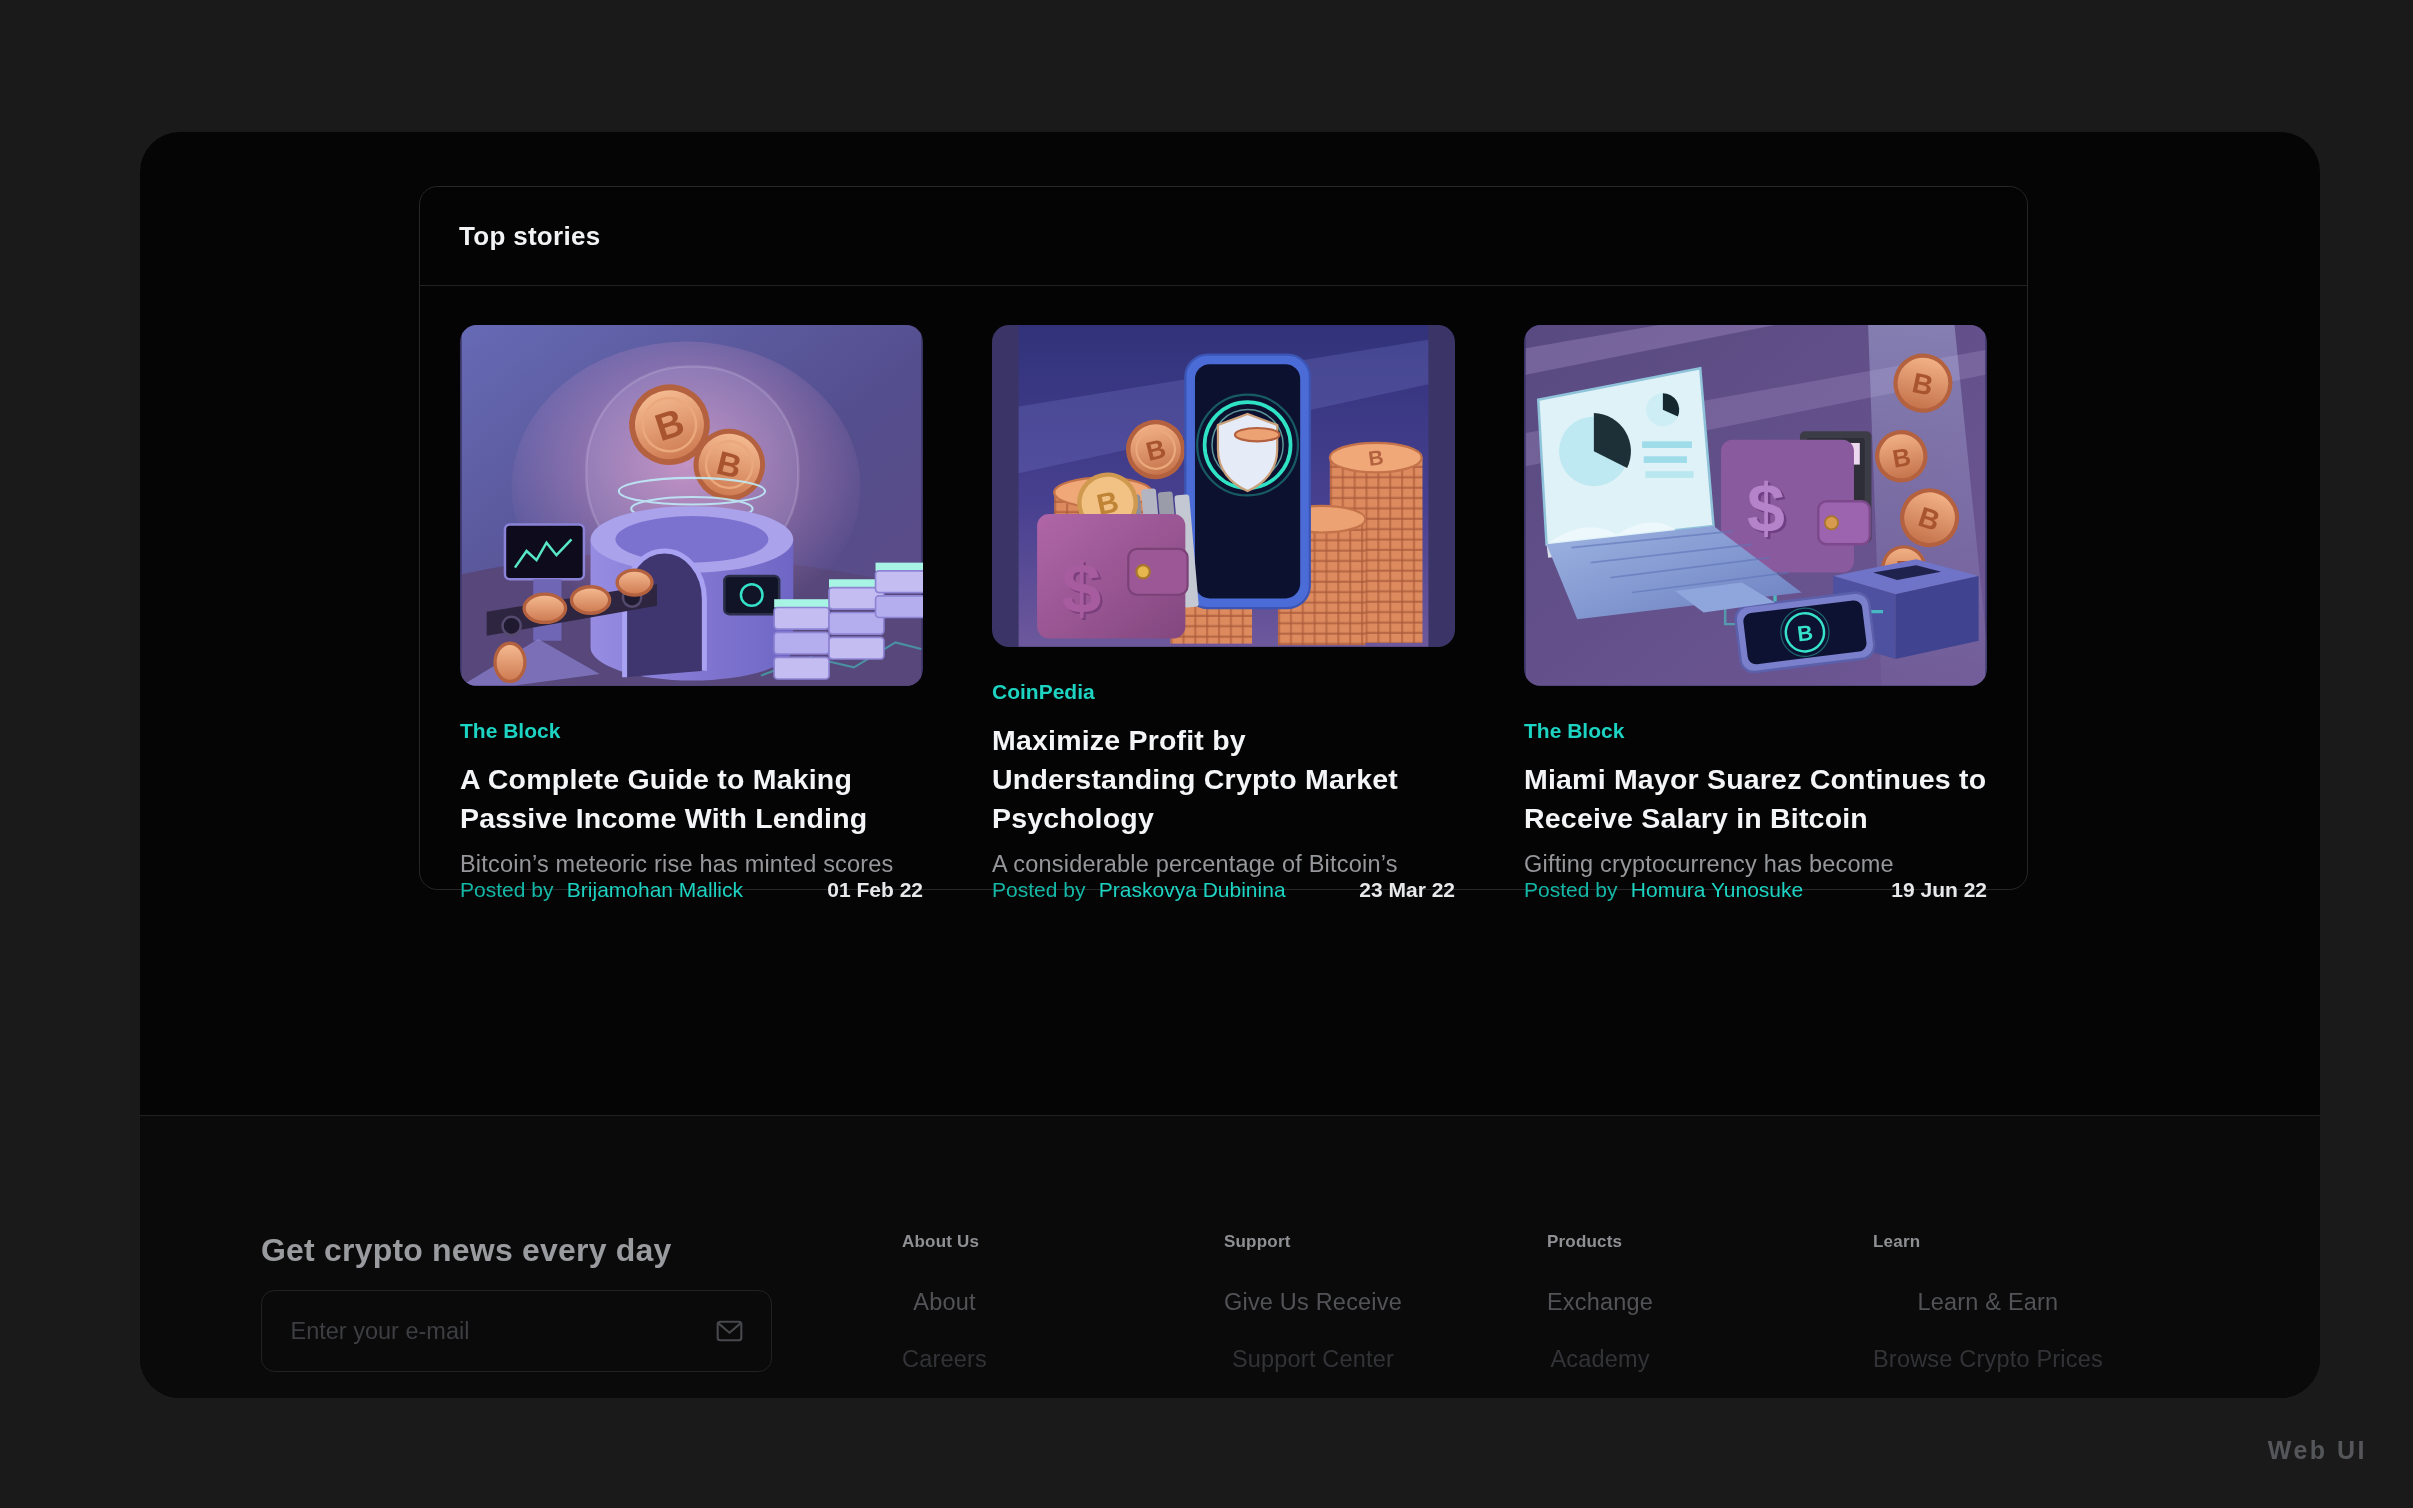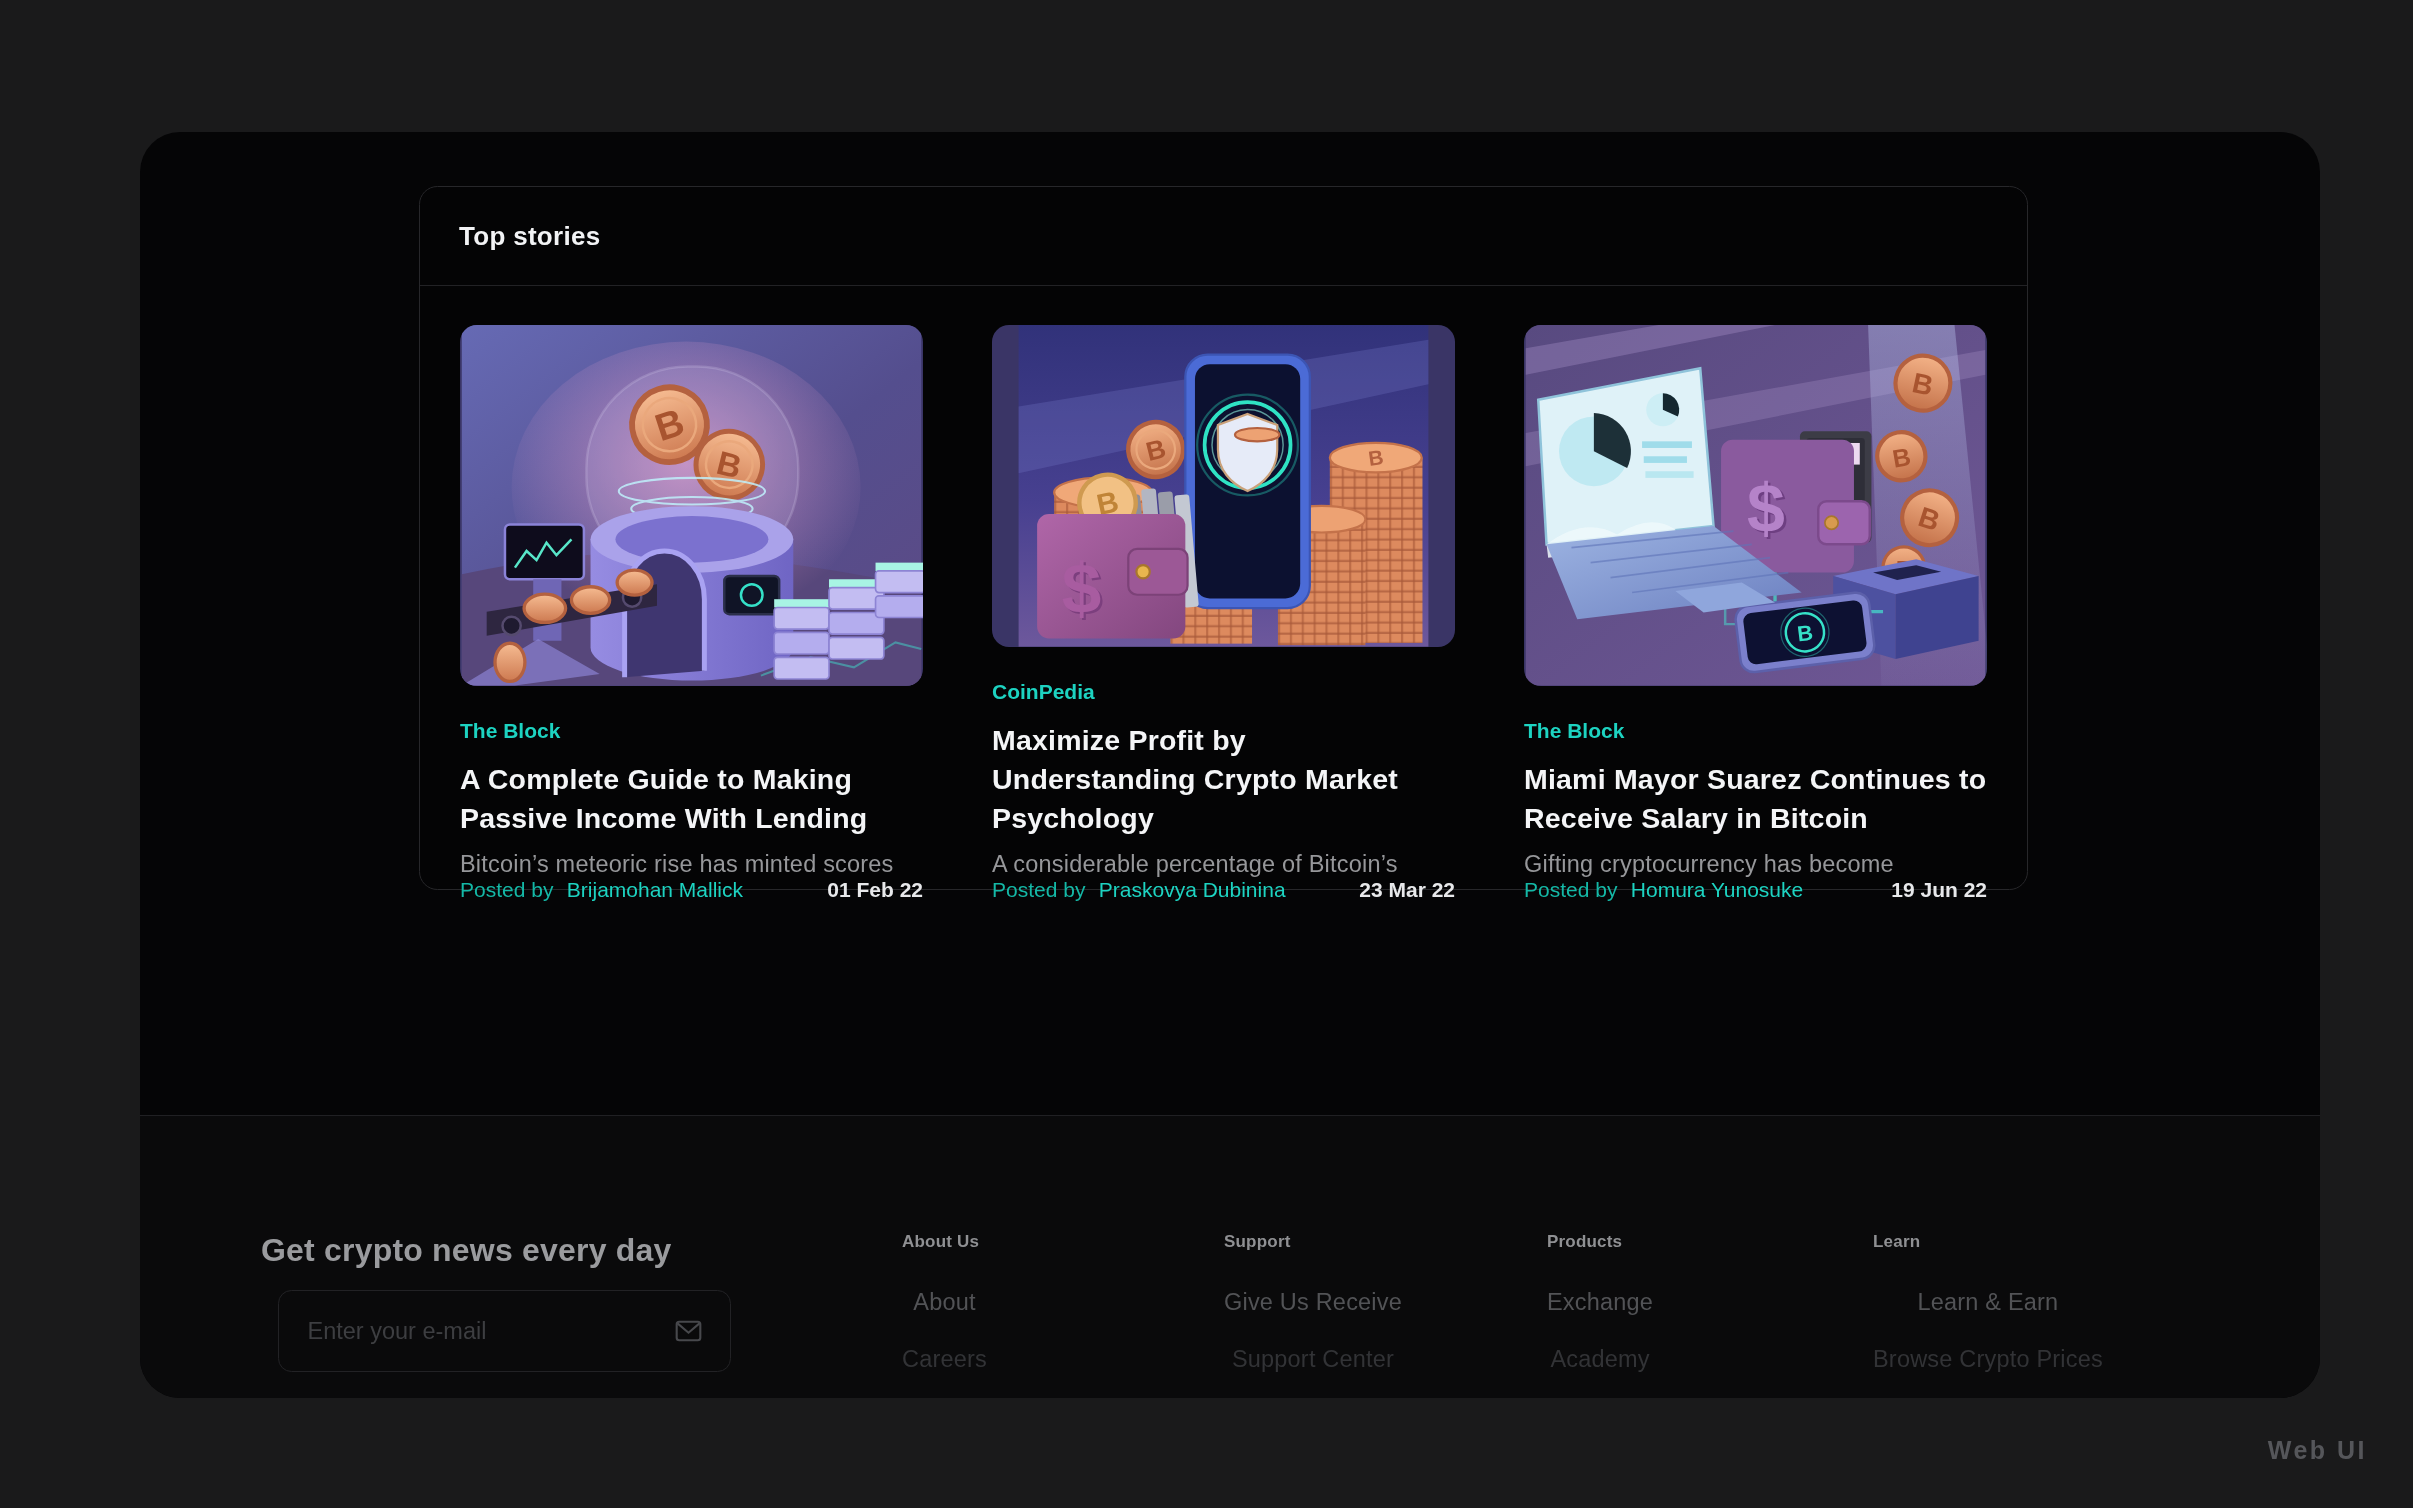--- a/index.html
+++ b/index.html
@@ -63,26 +63,25 @@
     width:2180px; height:283px;
     background:#0a0a0b;
     border-top:0.8px solid #202023;
   }
   .nl-heading {
     position:absolute; left:121px; top:116px;
     font-size:32px; font-weight:700; color:#9a9b9e; letter-spacing:0.2px;
   }
   .email-box {
     position:absolute; left:121px; top:174px;
-    width:453px; height:82px;
+    width:511px; height:82px;
     border:1.7px solid #222225; border-radius:13.4px;
     display:flex; align-items:center;
     padding:0 28.5px;
     background:transparent;
-    margin-left:17px;
   }
   .email-box input {
     flex:1; background:none; border:none; outline:none;
     font-family:"Liberation Sans", sans-serif;
     font-size:23.5px; color:#6b6c70;
   }
   .email-box input::placeholder { color:#3d3e41; }
   .mail-icon { width:27px; height:22px; flex:0 0 auto; }
 
   .fcol { position:absolute; top:116px; }

